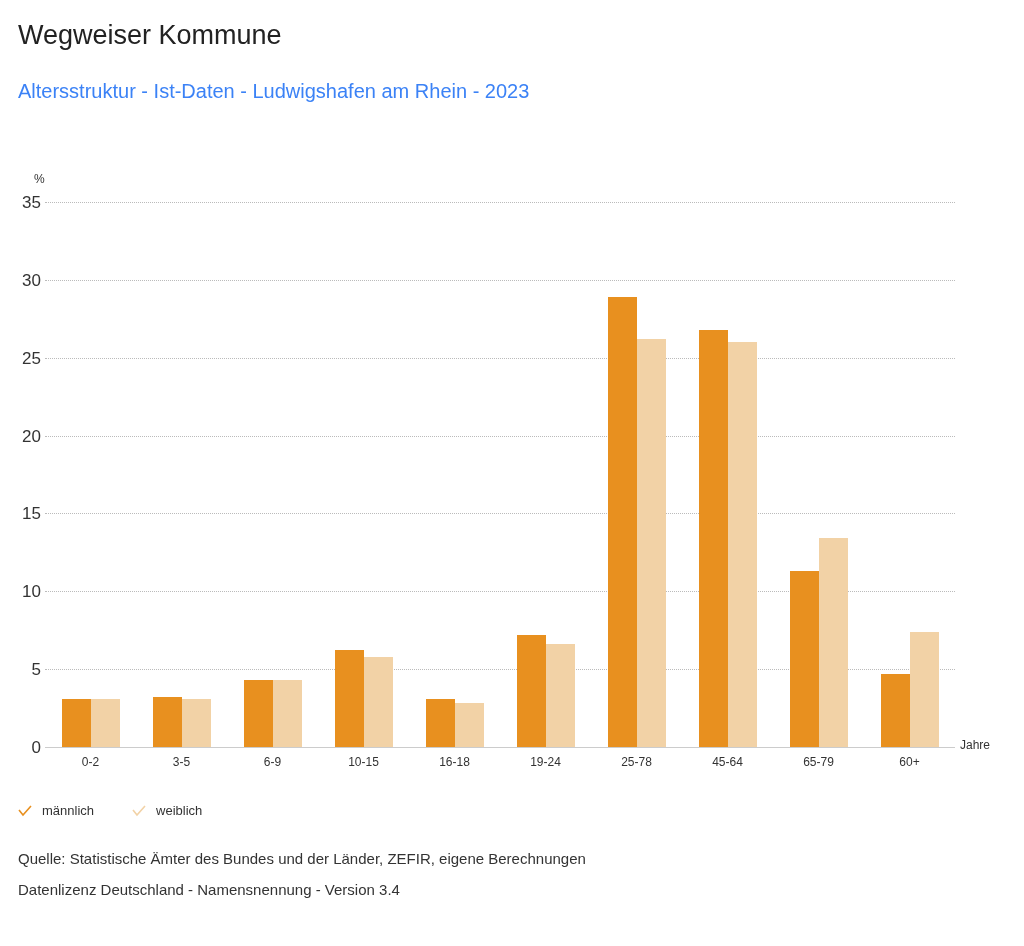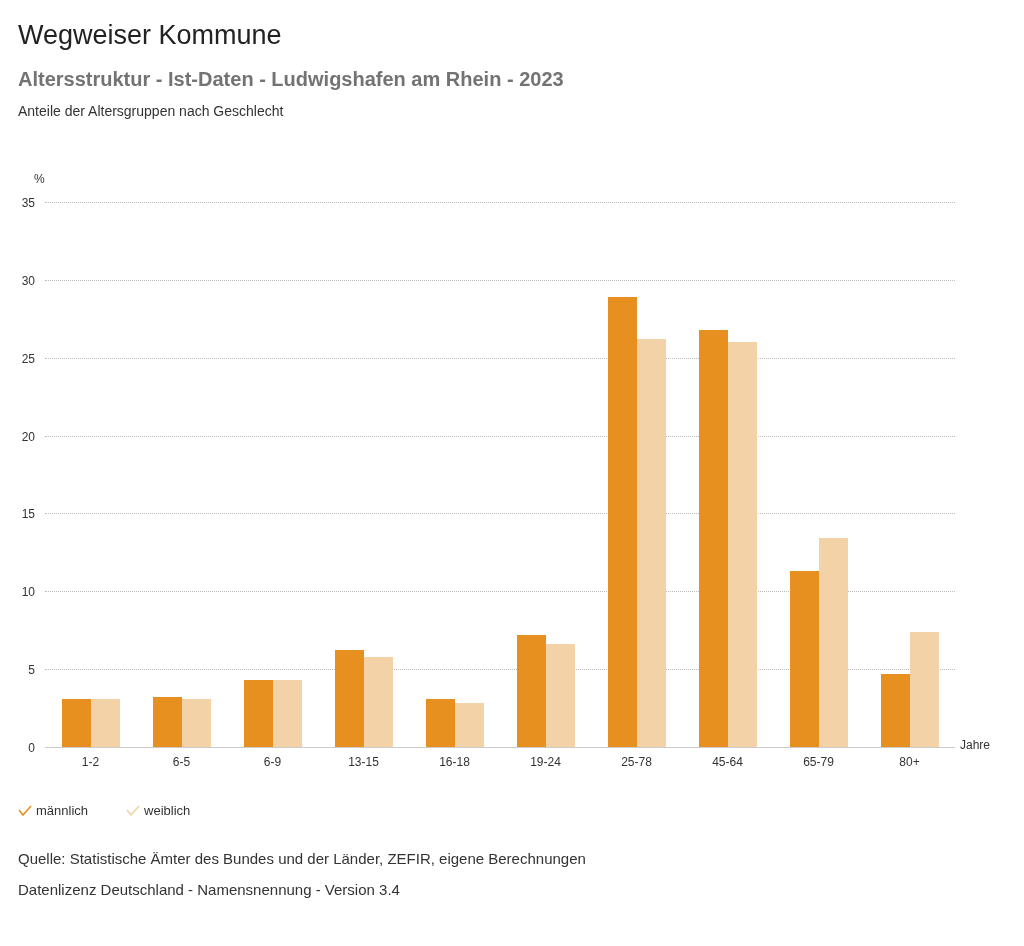--- a/index.html
+++ b/index.html
@@ -28,24 +28,24 @@
   .title {
     font-size: 27px;
     font-weight: normal;
     color: #222222;
     letter-spacing: 0px;
     line-height: 34px;
     margin: 0;
   }
   .subtitle {
     font-size: 20px;
-    font-weight: bold;
-    color: #737373;
+    font-weight: normal;
+    color: #3b82f6;
     line-height: 30px;
-    margin: 12px 0 0 0;
+    margin: 24px 0 0 0;
   }
   .subsubtitle {
     font-size: 14px;
     font-weight: normal;
     color: #333333;
     line-height: 22px;
     margin: 6px 0 0 0;
   }
 
   
@@ -76,23 +76,23 @@
     width: 910px;
     height: 0;
     border-top: 1px dotted #bbbbbb;
   }
   .gridline.axis {
     border-top: 1px solid #cccccc;
   }
   .ytick {
     position: absolute;
     right: 100%;
-    margin-right: 10px;
+    margin-right: 4px;
     transform: translateY(-50%);
-    font-size: 12px;
+    font-size: 17px;
     color: #333333;
     white-space: nowrap;
   }
   .bars {
     position: absolute;
     left: 0;
     bottom: 0;
     width: 910px;
     height: 545px;
     display: flex;
@@ -140,21 +140,21 @@
     top: 803px;
     display: flex;
     align-items: center;
     gap: 38px;
     font-size: 13px;
     color: #333333;
   }
   .legend-item {
     display: flex;
     align-items: center;
-    gap: 4px;
+    gap: 10px;
   }
   .check {
     width: 14px;
     height: 14px;
     position: relative;
     display: inline-block;
   }
   .check svg { display: block; }
 
   
@@ -169,21 +169,20 @@
   .footer div { white-space: nowrap; }
 </style>
 </head>
 <body>
 
 <div class="page">
 
   <div class="header">
     <h1 class="title">Wegweiser Kommune</h1>
     <div class="subtitle">Altersstruktur - Ist-Daten - Ludwigshafen am Rhein - 2023</div>
-    <div class="subsubtitle">Anteile der Altersgruppen nach Geschlecht</div>
   </div>
 
   <div class="chart-area">
     <div class="y-unit">%</div>
     <div class="plot">
       <div id="gridlines">
           <div class="gridline axis" style="top: 545px;">
             <span class="ytick">0</span>
           </div>
           <div class="gridline" style="top: 467.143px;">
@@ -245,30 +244,30 @@
             <div class="bar male" style="background: rgb(232, 144, 31); height: 175.957px;"></div>
             <div class="bar female" style="background: rgb(242, 210, 166); height: 208.657px;"></div>
           </div>
           <div class="group">
             <div class="bar male" style="background: rgb(232, 144, 31); height: 73.1857px;"></div>
             <div class="bar female" style="background: rgb(242, 210, 166); height: 115.229px;"></div>
           </div>
         </div>
     </div>
     <div class="xlabels" id="xlabels">
-        <div class="xlabel">1-2</div>
-        <div class="xlabel">6-5</div>
+        <div class="xlabel">0-2</div>
+        <div class="xlabel">3-5</div>
         <div class="xlabel">6-9</div>
-        <div class="xlabel">13-15</div>
+        <div class="xlabel">10-15</div>
         <div class="xlabel">16-18</div>
         <div class="xlabel">19-24</div>
         <div class="xlabel">25-78</div>
         <div class="xlabel">45-64</div>
         <div class="xlabel">65-79</div>
-        <div class="xlabel">80+</div>
+        <div class="xlabel">60+</div>
       </div>
     <div class="x-unit">Jahre</div>
   </div>
 
   <div class="legend" id="legend">
       <div class="legend-item">
         <span class="check">
           <svg width="14" height="14" viewBox="0 0 14 14">
             <path d="M1 6 L5 11 L13 2" fill="none" stroke="#e8901f" stroke-width="1.6"></path>
           </svg>

